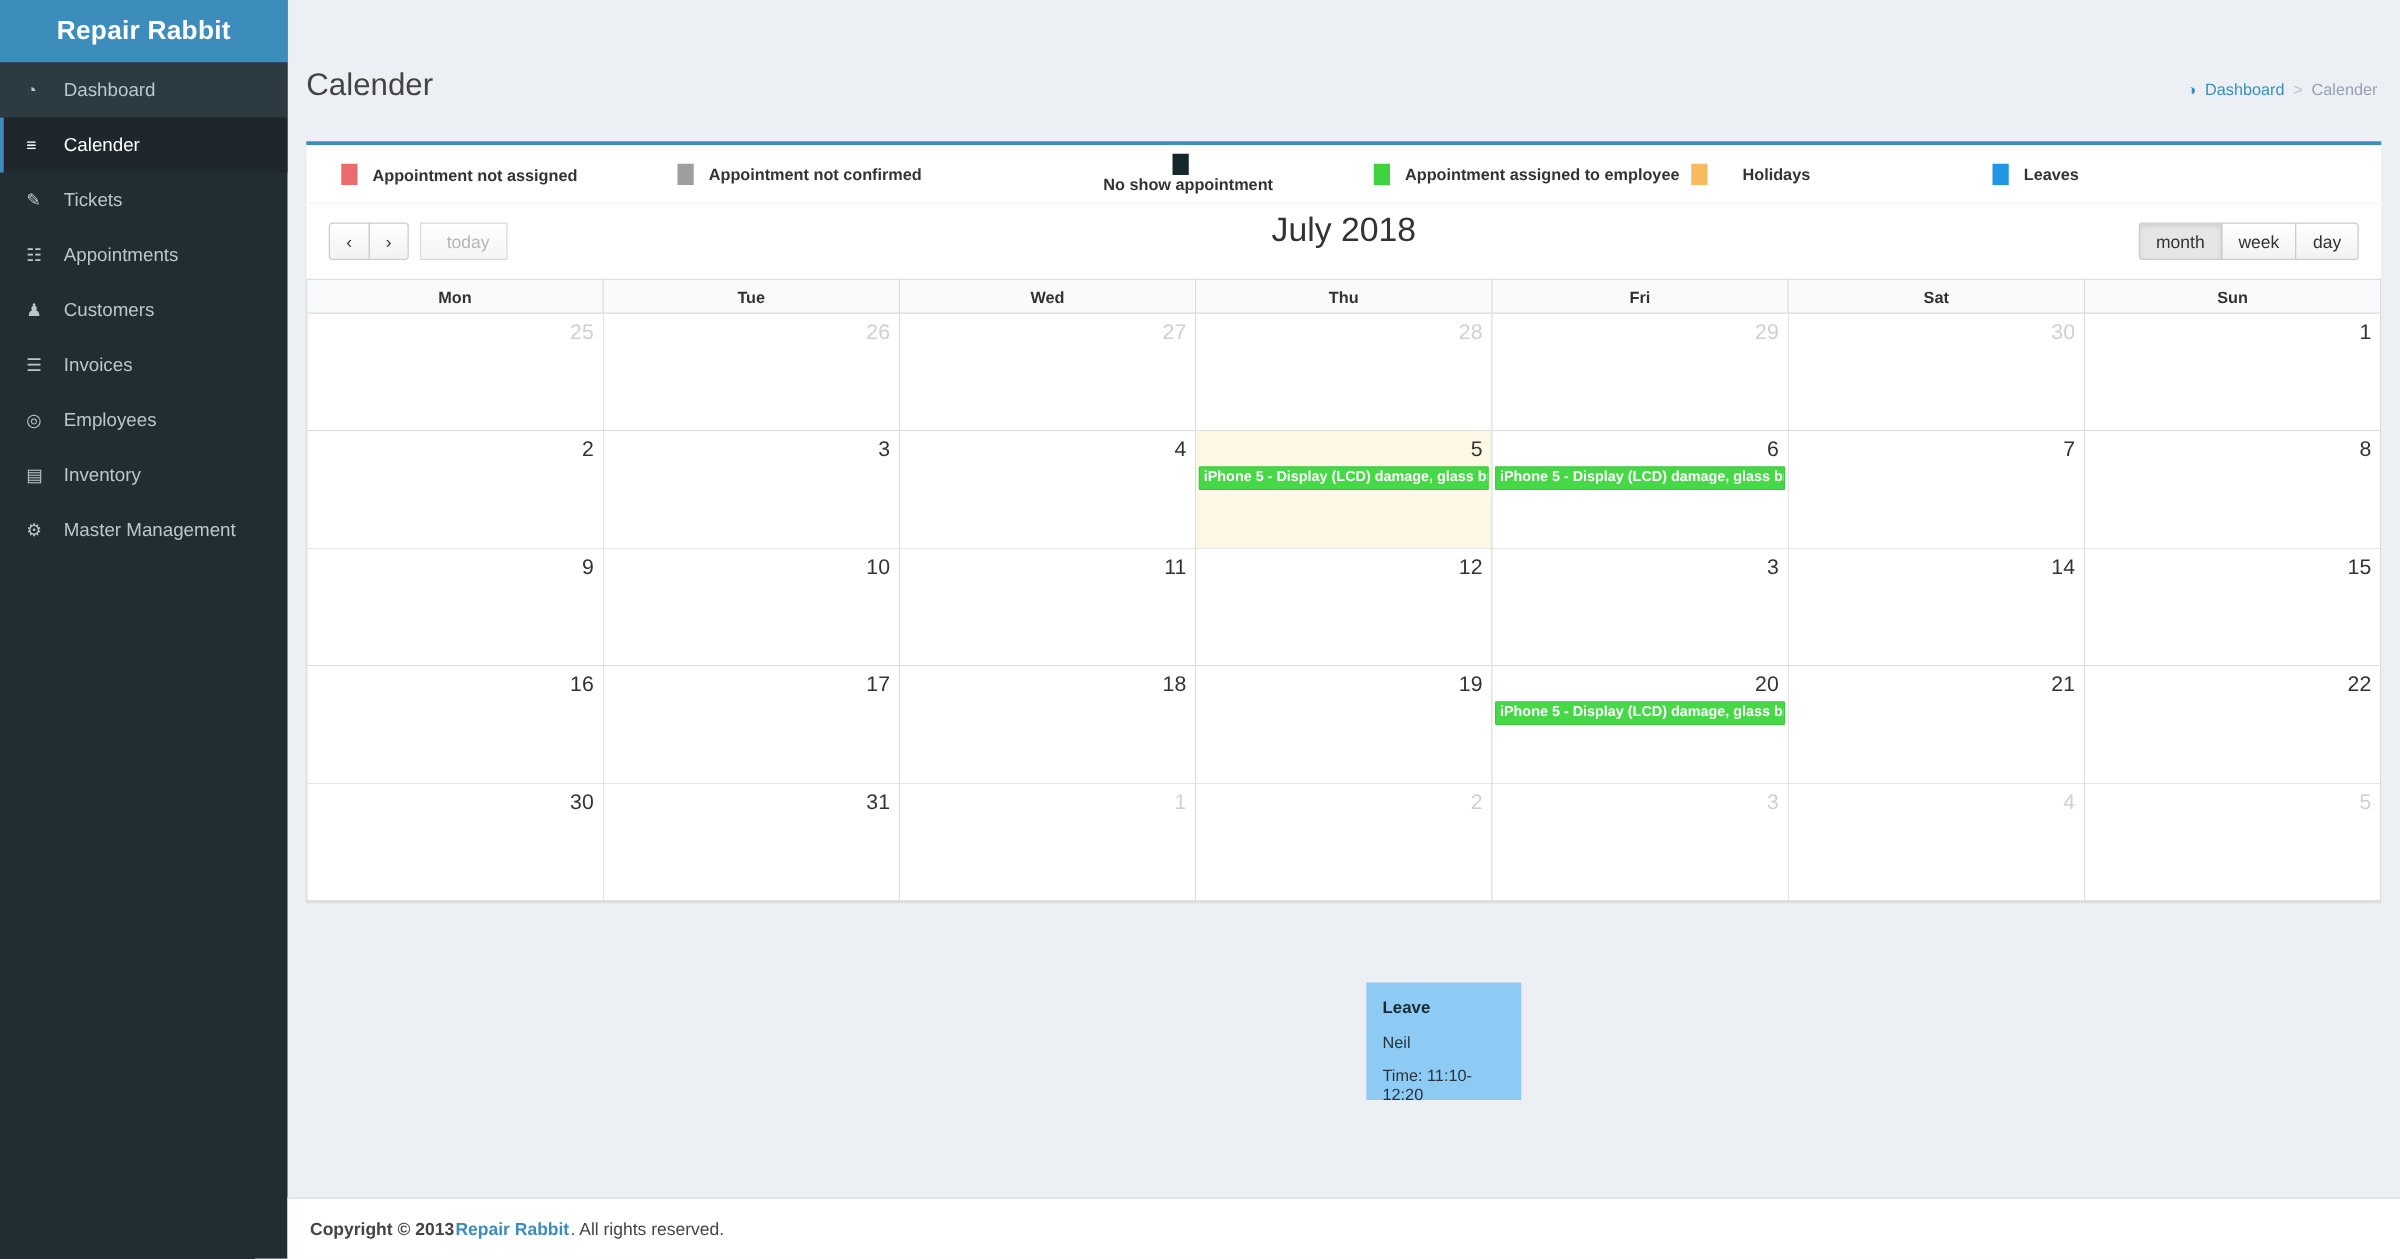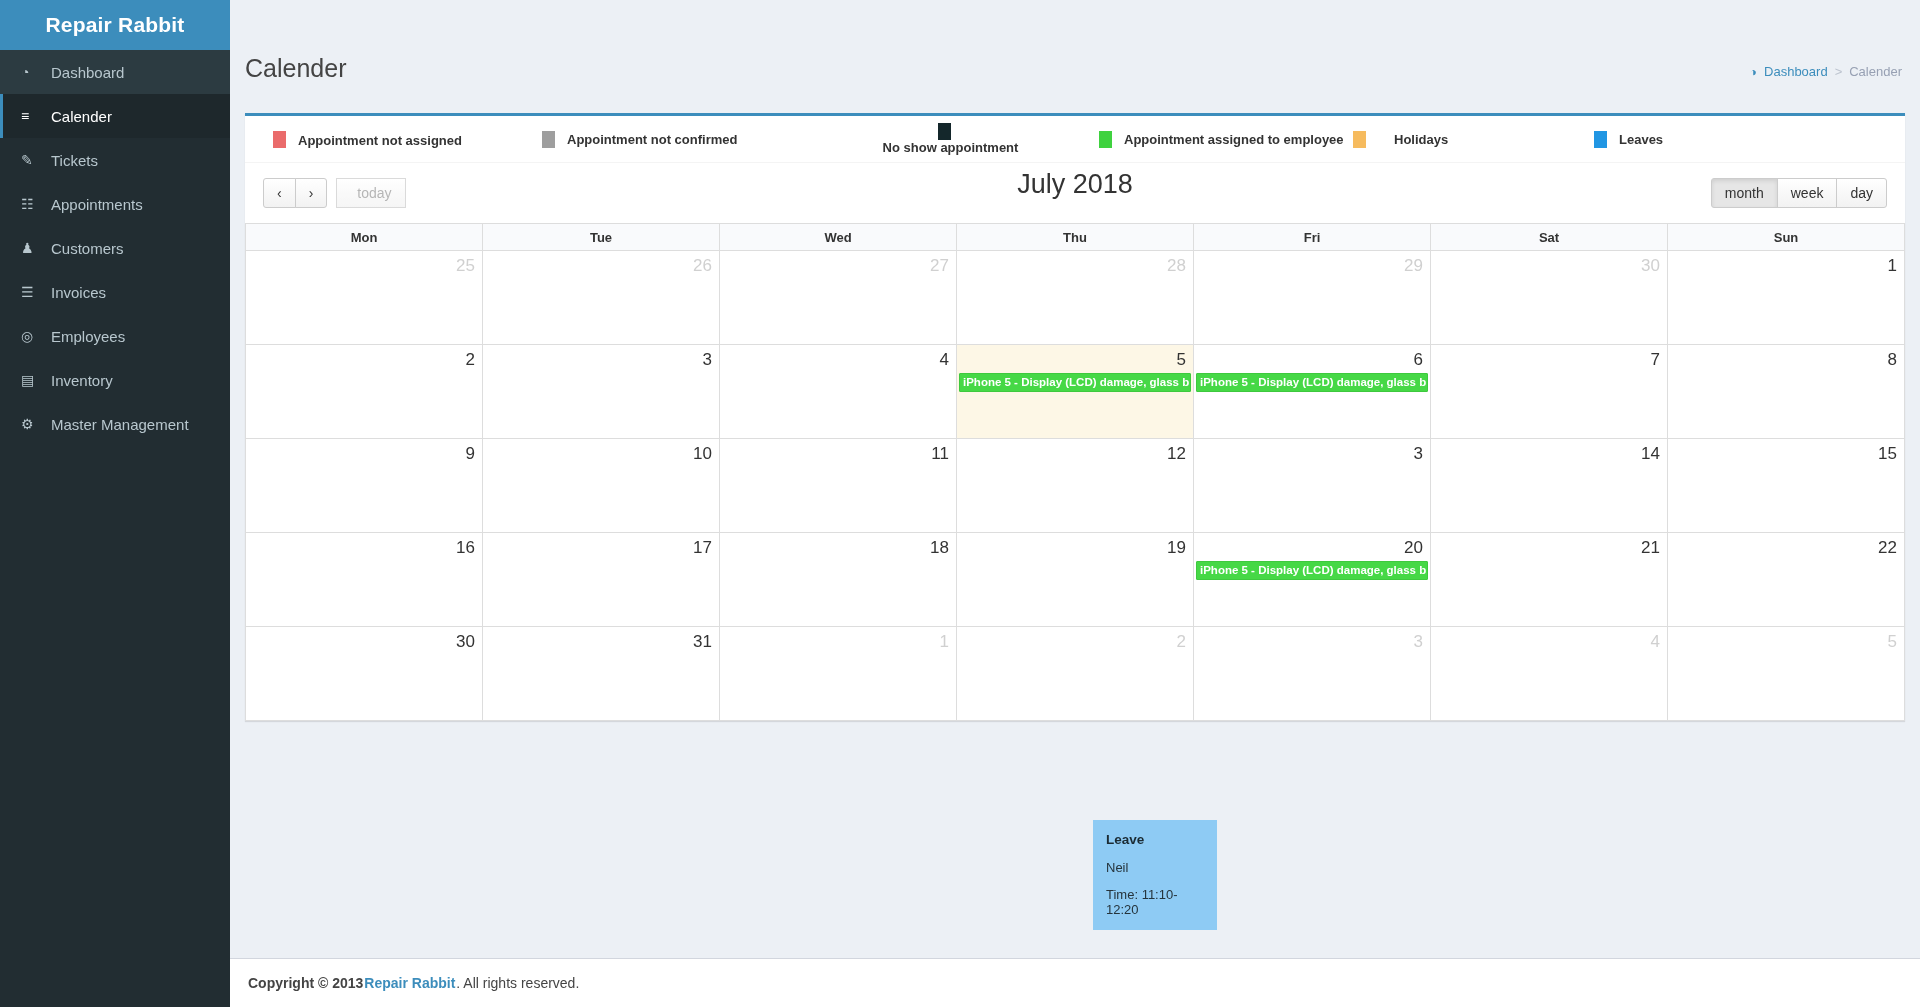--- a/index.html
+++ b/index.html
@@ -168,22 +168,22 @@
     white-space: nowrap; overflow: hidden;
     cursor: pointer;
     border-radius: 1px;
   }
   .ev.green { background: #46d846; border: 1px solid #3ec93e; }
   .ev.blue  { background: #2196e3; border: 1px solid #1f8ed6; }
 
   
   #tooltip {
     position: absolute;
-    left: 848px; top: 704px;
-    width: 124px; height: 110px;
+    left: 848px; top: 670px;
+    width: 124px; height: 94px;
     background: #8ecbf4;
     color: #2b3a42;
     padding: 12px 13px;
     font-size: 13px;
     z-index: 40;
   }
   #tooltip .tt-title { font-weight: bold; font-size: 13.5px; margin-bottom: 13px; color:#1b2b33; }
   #tooltip .tt-line { margin-bottom: 12px; font-size: 13px; color: #25343c; }
 
   

